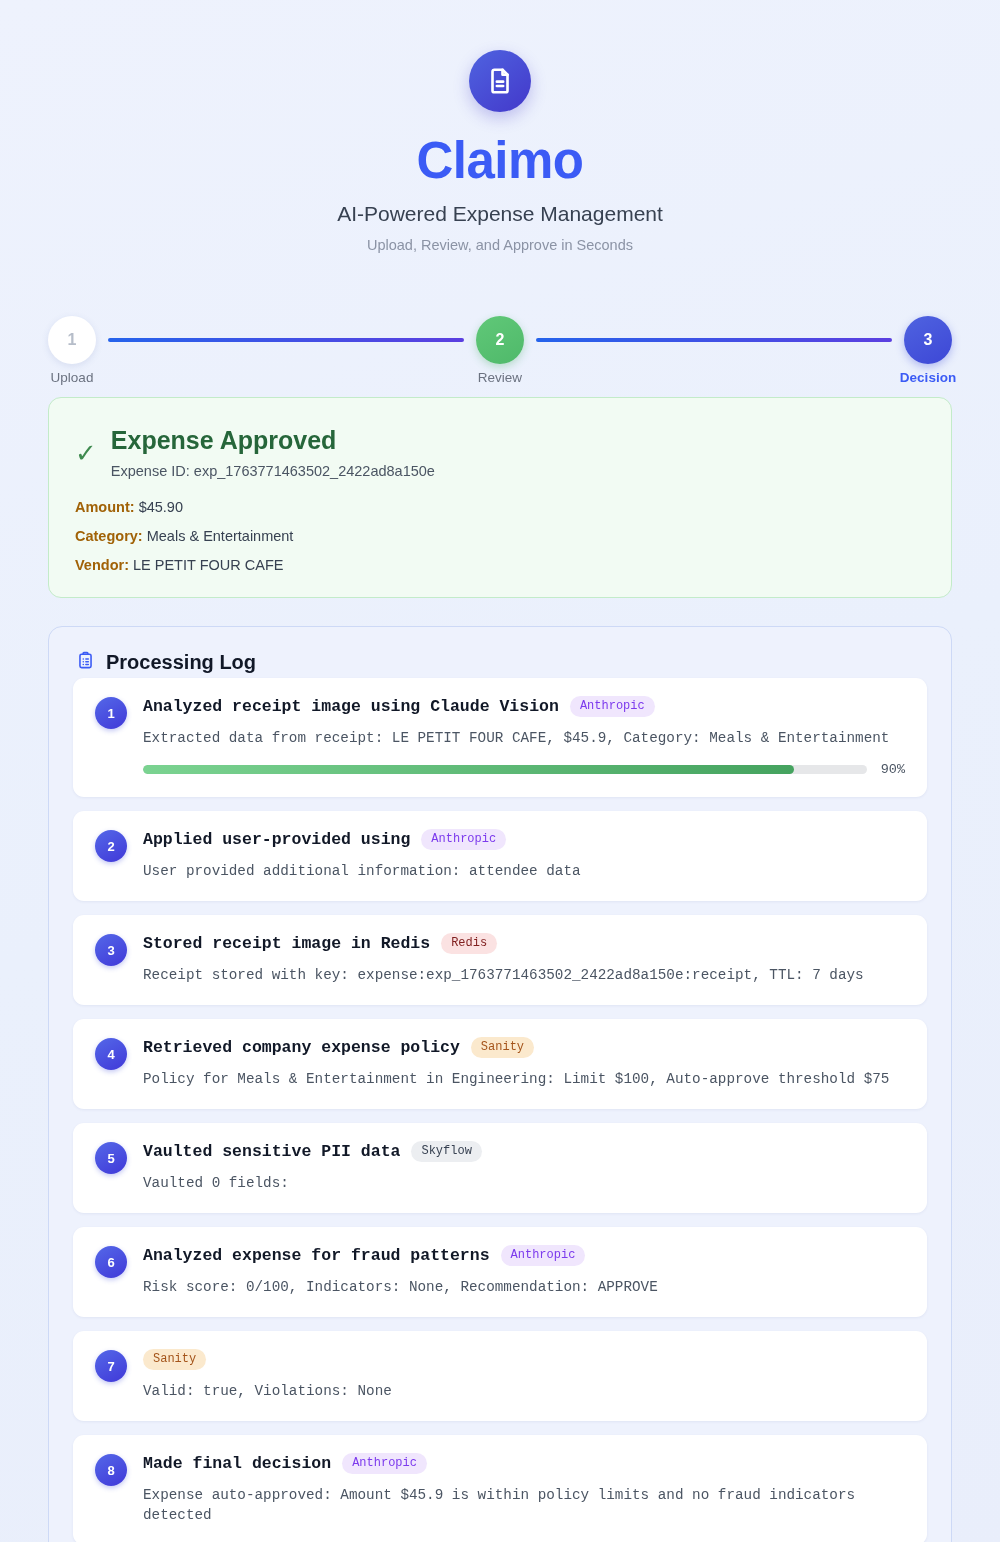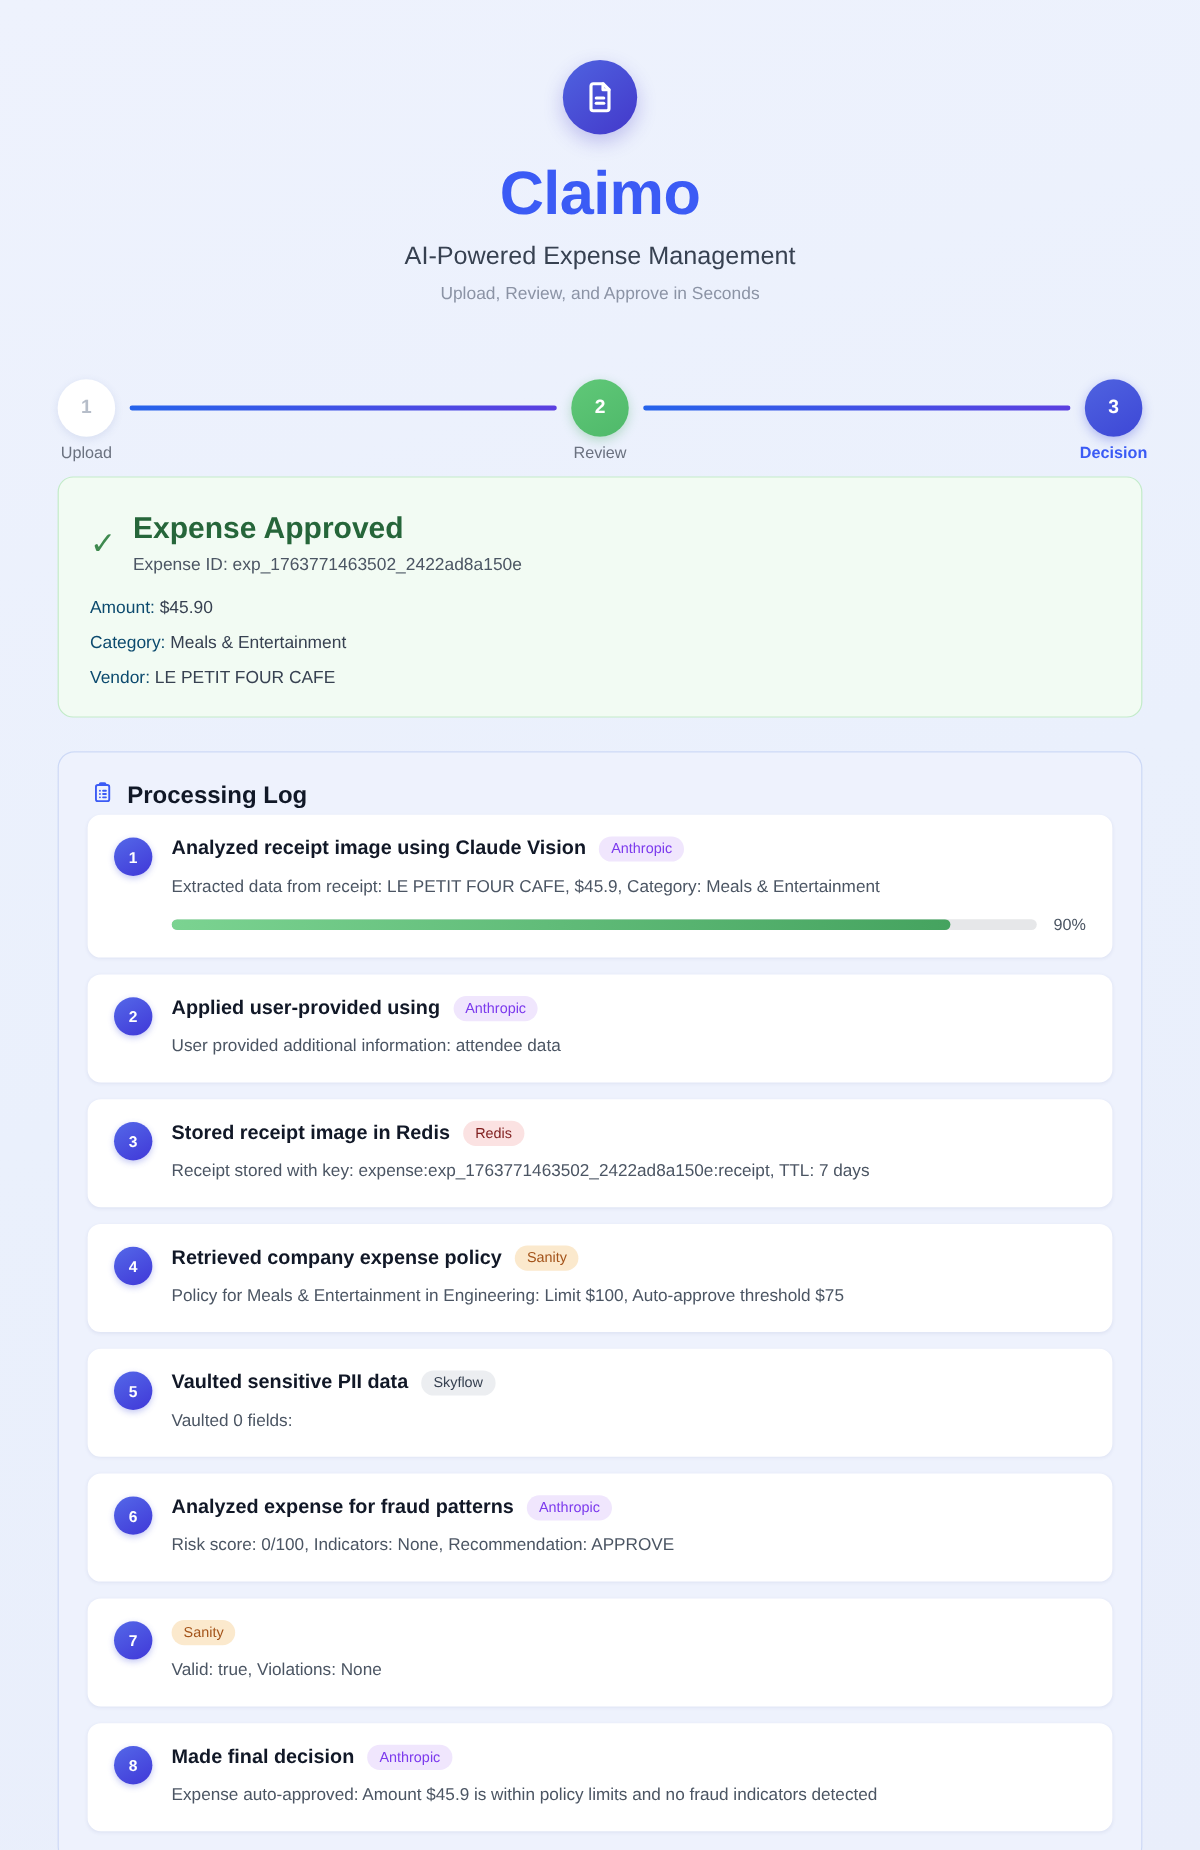--- a/index.html
+++ b/index.html
@@ -141,21 +141,21 @@
     font-size: 14.5px;
     color: #4b5563;
   }
   .approval-rows { margin-top: 20px; }
   .approval-row {
     font-size: 14.5px;
     color: #374151;
     margin-bottom: 13px;
   }
   .approval-row:last-child { margin-bottom: 0; }
-  .approval-row b { font-weight: normal; color: #0c4a6e; }
+  .approval-row b { font-weight: bold; color: #a16207; }
 
   
   .log-panel {
     margin: 28px 48px 0 48px;
     background: #eef2fd;
     border: 1px solid #cdd9f6;
     border-radius: 14px;
     padding: 24px 24px 26px 24px;
   }
   .log-header {
@@ -189,21 +189,21 @@
     border-radius: 50%;
     background: linear-gradient(150deg, #5468e8 0%, #4038d8 100%);
     color: #fff;
     font-size: 13px;
     font-weight: bold;
     display: flex; align-items: center; justify-content: center;
     margin-top: 1px;
     box-shadow: 0 2px 5px rgba(62,76,220,0.3);
   }
 
-  .log-body { flex: 1 1 auto; min-width: 0; }
+  .log-body { flex: 1 1 auto; min-width: 0; font-family: Liberation Mono, monospace; }
 
   .log-title-row {
     display: flex;
     align-items: center;
     gap: 11px;
     flex-wrap: wrap;
   }
   .log-title {
     font-size: 16.5px;
     font-weight: bold;

